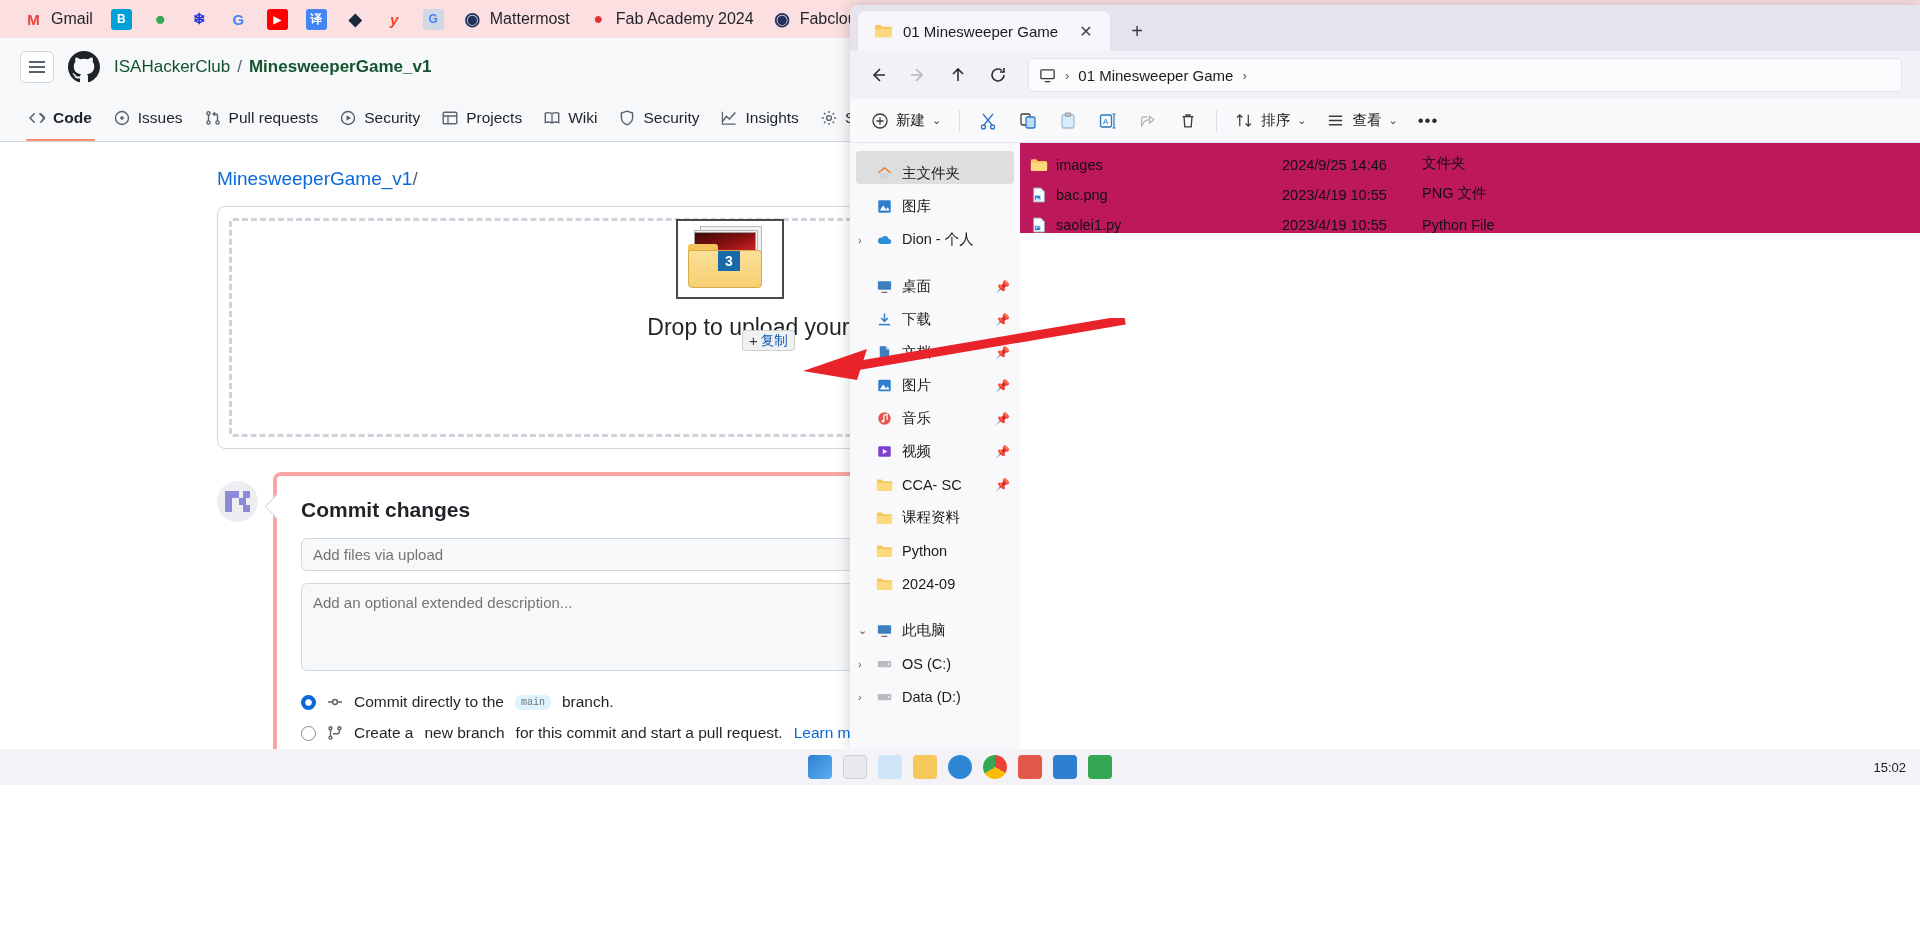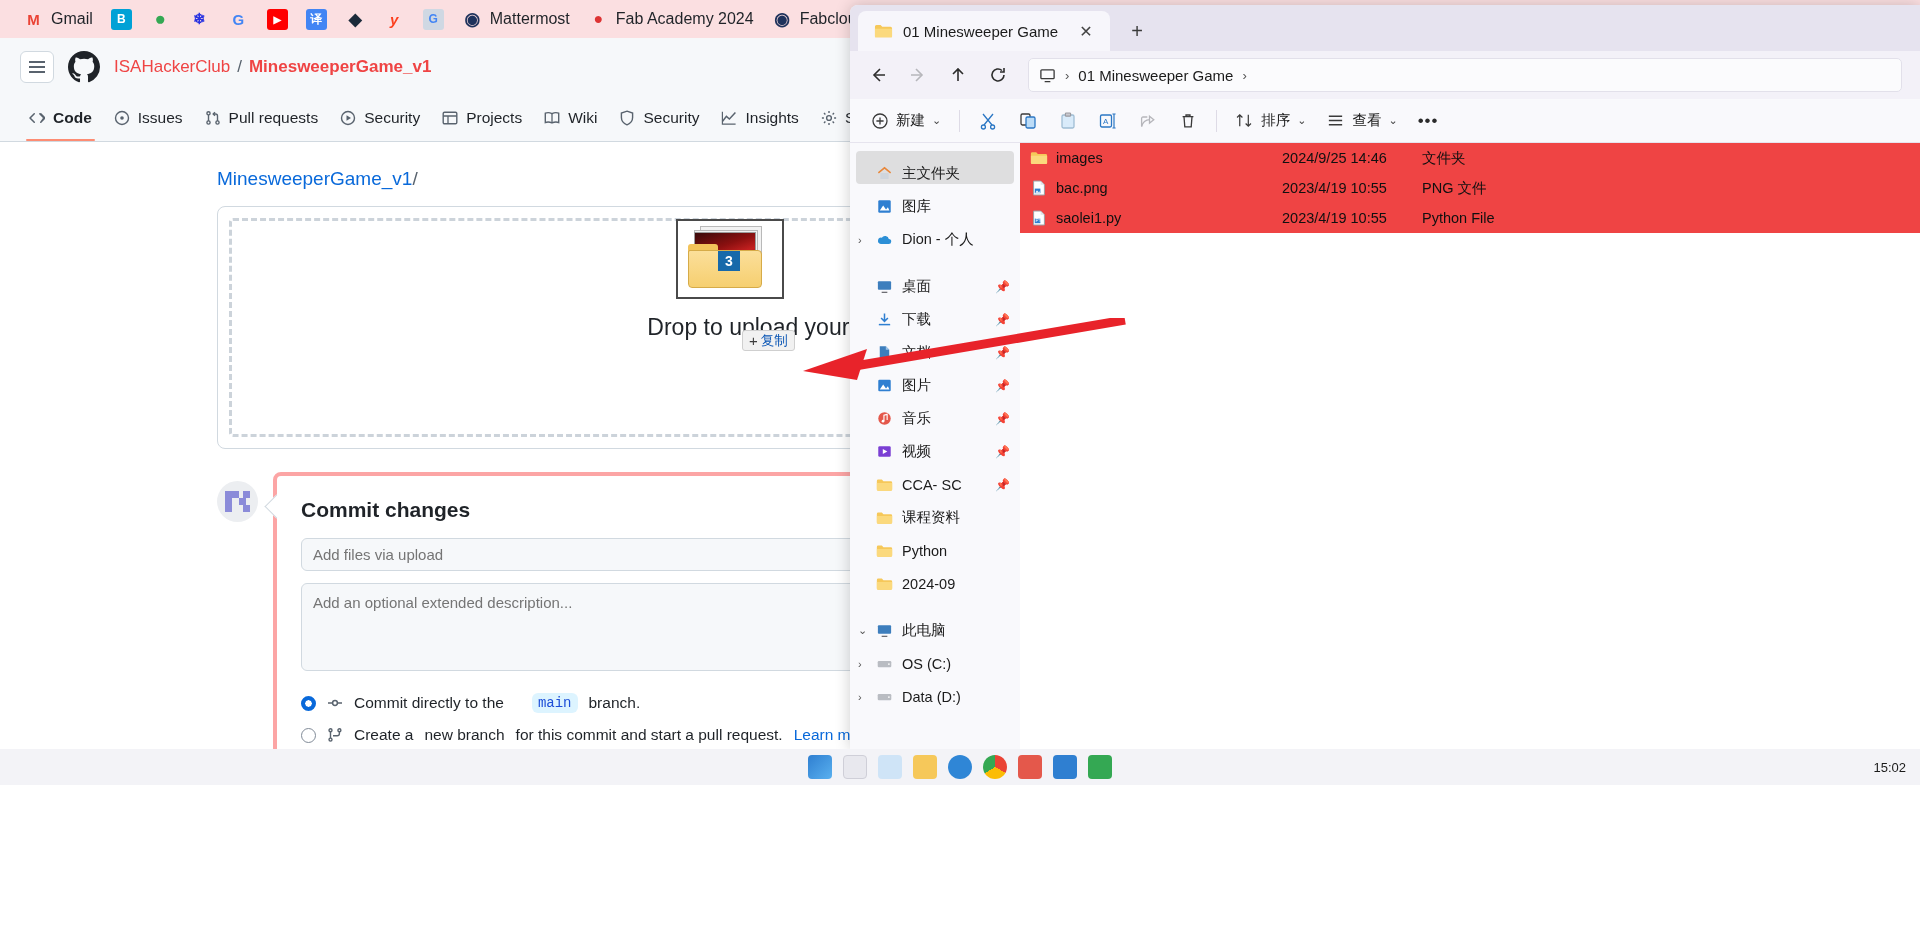--- a/index.html
+++ b/index.html
@@ -30,21 +30,21 @@
                display:flex; align-items:center; padding:0 20px;
                border-bottom:0px; }
   .hamburger { width:34px; height:32px; border:1px solid #d1d9e0;
                border-radius:6px; display:flex; flex-direction:column;
                justify-content:center; align-items:center; gap:3px;
                background:#fff; cursor:pointer; margin-right:14px; }
   .hamburger i { display:block; width:16px; height:2px; background:#59636e; }
   .gh-mark { width:32px; height:32px; margin-right:14px; }
   .crumbs { font-size:17px; color:#1f2328; display:flex;
             align-items:center; gap:7px; }
-  .crumbs a { color:#ef4444; text-decoration:none; cursor:pointer; }
+  .crumbs a { color:#14532d; text-decoration:none; cursor:pointer; }
   .crumbs .sep { color:#59636e; }
   .crumbs .repo { font-weight:600; }
 
   #gh-nav { width:100%; height:46px; background:#f6f8fa;
             display:flex; align-items:flex-end; padding:0 18px;
             border-bottom:1px solid #d1d9e0; }
   .ghtab { display:flex; align-items:center; gap:8px;
            padding:0 11px 10px 11px; font-size:15.5px; color:#1f2328;
            cursor:pointer; position:relative; height:36px; }
   .ghtab.active { font-weight:600; }
@@ -88,23 +88,23 @@
              font-family:inherit; resize:none; outline:none; }
   .radio-row { display:flex; align-items:center; gap:11px; margin-top:18px;
                font-size:15.5px; color:#1f2328; }
   .radio-row.second { margin-top:13px; }
   .radio { width:15px; height:15px; border-radius:50%;
            border:1px solid #818b98; background:#fff; flex:none;
            position:relative; cursor:pointer; }
   .radio.on { border:4px solid #0969da; background:#fff; }
   .radio.on::after { content:""; position:absolute; inset:-1px;
            border-radius:50%; border:1px solid #0969da; }
-  .branch-chip { font-family:"Liberation Mono", monospace; font-size:14px;
-           background:#ddf4ff; color:#1d4ed8; border-radius:6px;
-           padding:2px 6px;margin-left:17px; }
+  .branch-chip { font-family:"Liberation Mono", monospace; font-size:10px;
+           background:#ddf4ff; color:#737373; border-radius:6px;
+           padding:2px 6px; }
   .radio-row a { color:#0969da; text-decoration:none; cursor:pointer; }
   .radio-row b { font-weight:400; }
   .btn-row { display:flex; gap:10px; margin-top:23px; }
   .btn-primary { background:#1f883d; color:#fff; border:1px solid rgba(31,35,40,.15);
            border-radius:6px; padding:0 17px; height:34px; font-size:15px;
            font-weight:600; cursor:pointer; font-family:inherit; }
   .btn-default { background:#f6f8fa; color:#cf222e; border:1px solid #d1d9e0;
            border-radius:6px; padding:0 17px; height:34px; font-size:15px;
            cursor:pointer; font-family:inherit; }
 
@@ -187,22 +187,22 @@
 
   #fe-list { flex:1; background:#fff; position:relative; }
   .col-head { height:30px; display:flex; align-items:center;
               border-bottom:1px solid #e6e4ee; font-size:13.5px;
               color:#4f4f55; position:relative; }
   .col-head .c { padding:0 10px; cursor:pointer; white-space:nowrap; }
   .c-name { width:252px; }
   .c-date { width:140px; }
   .c-type { width:120px; }
   .sort-caret { position:absolute; left:320px; top:-1px; font-size:11px; color:#555; }
-  .frow { height:30px; display:flex; align-items:center;
-          background:#ef4444; font-size:14.5px; color:#101010;
+  .frow { height:30px; display:flex; align-items:flex-end;
+          background:#be185d; font-size:14.5px; color:#101010;
           cursor:pointer; }
   .frow .c { padding:0 10px; display:flex; align-items:center; gap:8px;
              white-space:nowrap; overflow:hidden; }
   .ficon { width:18px; height:16px; flex:none; }
 
   
   #taskbar { position:absolute; left:0; top:749px; width:1920px; height:36px;
              background:#f3f3f7; display:flex; align-items:center;
              justify-content:center; gap:11px; z-index:70; }
   .tb-ico { width:24px; height:24px; border-radius:4px; }

